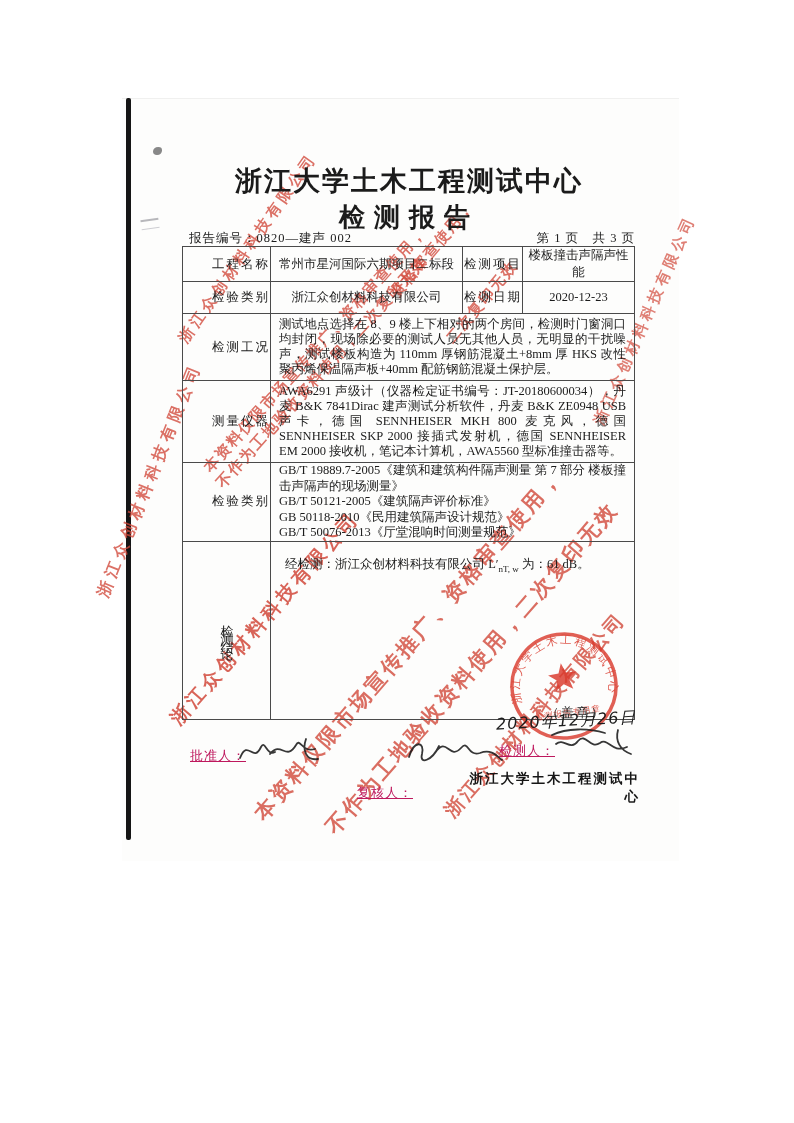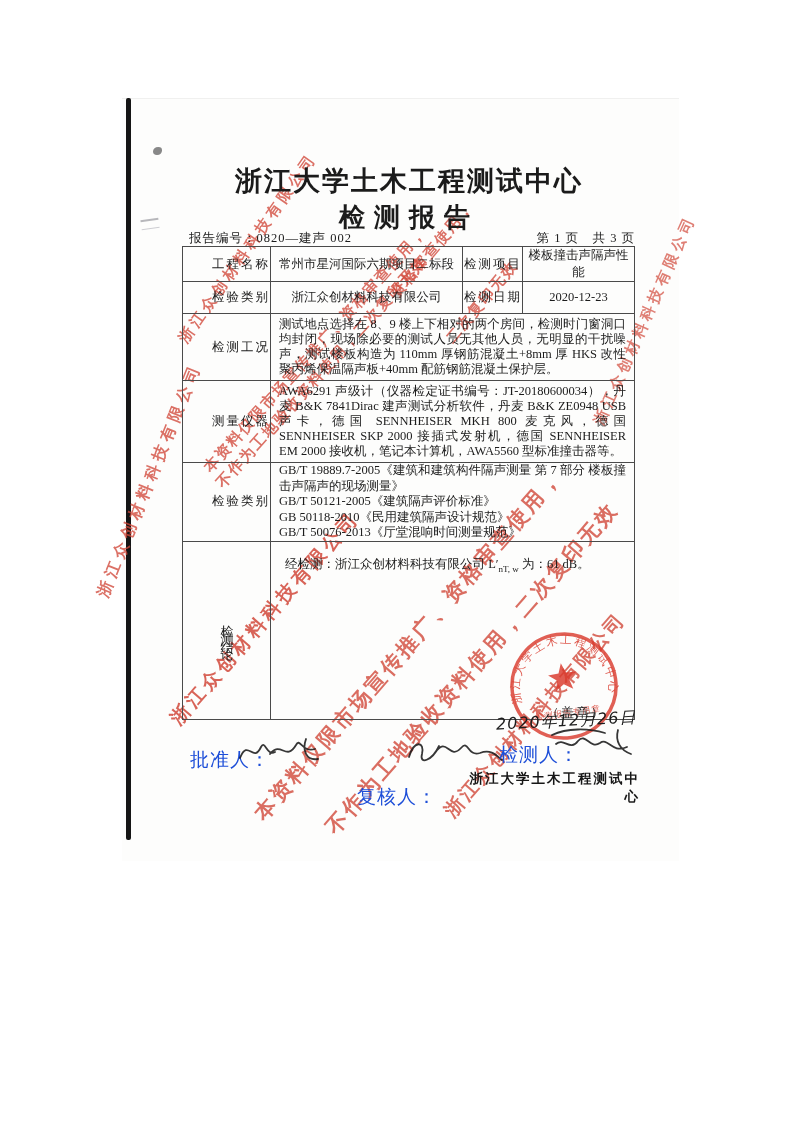--- a/index.html
+++ b/index.html
@@ -46,21 +46,21 @@
 
   .concl-cell{position:relative;vertical-align:top;}
   .concl-text{position:absolute;left:14px;top:14px;right:8px;font-size:12.5px;line-height:16px;}
   .concl-text sub{font-size:9px;}
 
   .stamp{position:absolute;left:506px;top:628px;width:116px;height:116px;transform:rotate(-8deg);opacity:.92;}
   .seal-label{position:absolute;left:546px;top:704px;font-size:13px;letter-spacing:2px;color:#222;}
   .stamp-date{position:absolute;left:496px;top:711px;font-size:16px;color:#1d1d1d;
               font-family:"DejaVu Sans",sans-serif;font-style:italic;letter-spacing:1px;transform:rotate(-3deg);}
 
-  .sig-label{position:absolute;font-size:19px;letter-spacing:1px;color:#1d4ed8;}
+  .sig-label{position:absolute;font-size:13px;letter-spacing:1px;color:#be185d;text-decoration:underline;}
   .sig-approver-label{left:190px;top:747px;}
   .sig-reviewer-label{left:357px;top:771px;margin-top:13px;}
   .sig-tester-label{left:499px;top:742px;}
   .sig-svg{position:absolute;}
   .sig1{left:236px;top:734px;}
   .sig2{left:404px;top:730px;}
   .sig3{left:545px;top:724px;}
   .footer-org{position:absolute;left:455px;top:770px;width:185px;text-align:right;
               font-size:13.5px;letter-spacing:2px;font-weight:bold;color:#161616;}
 </style>

